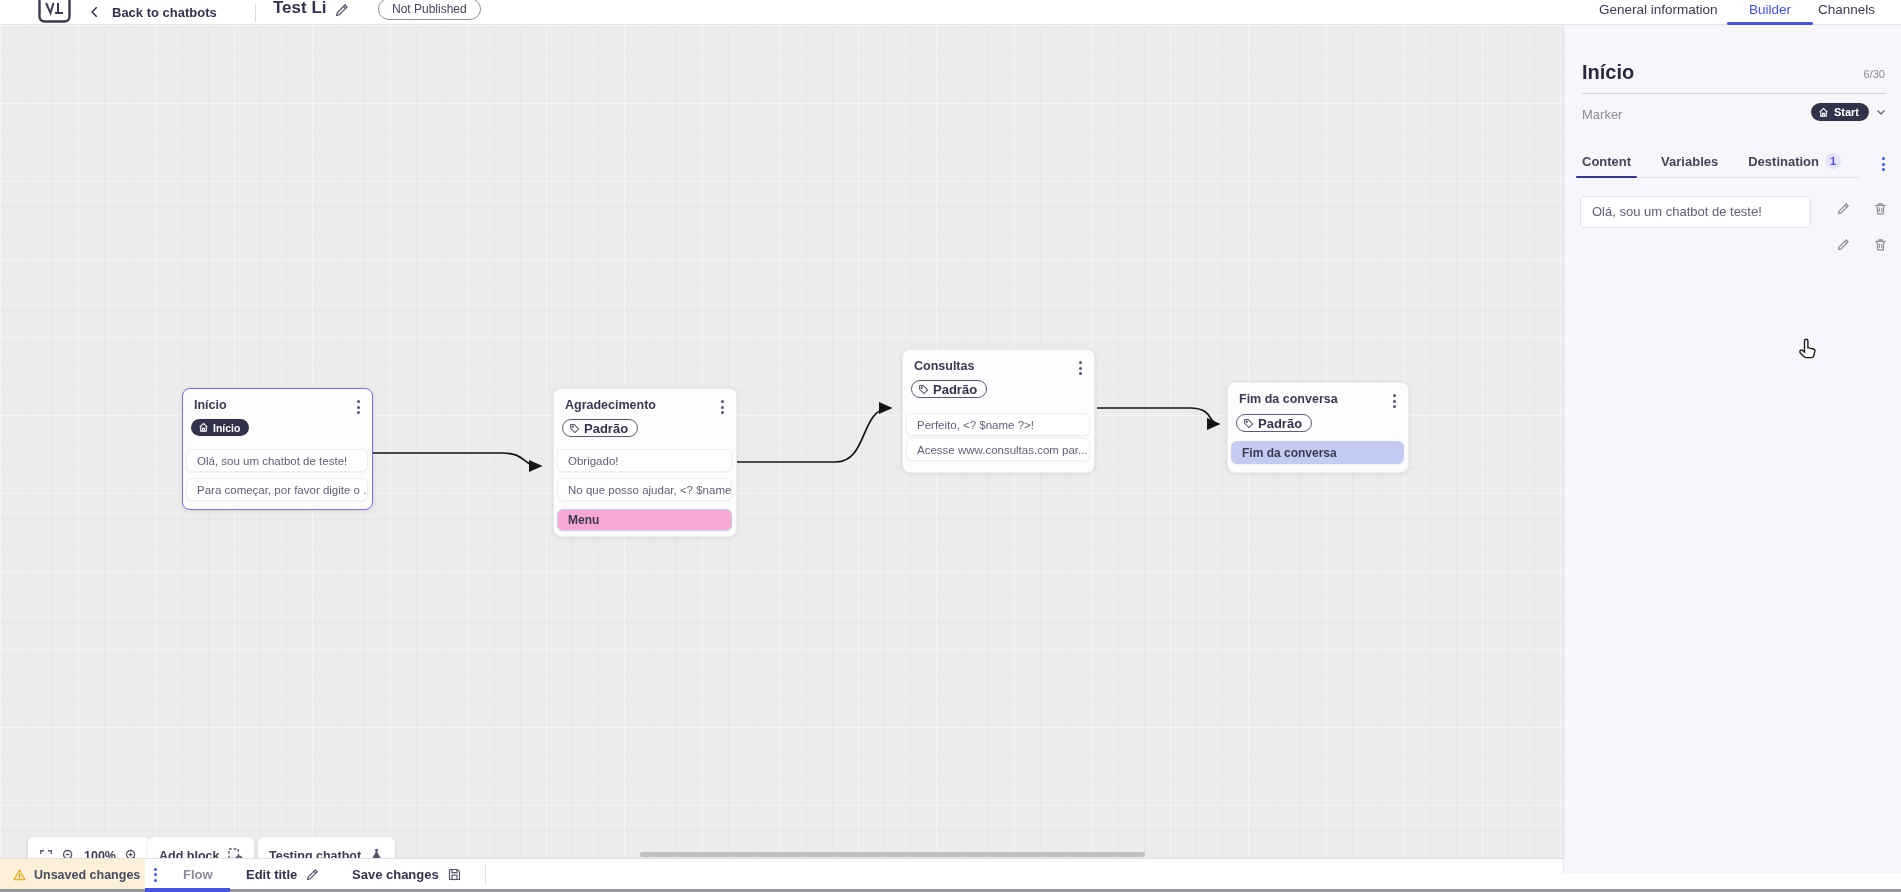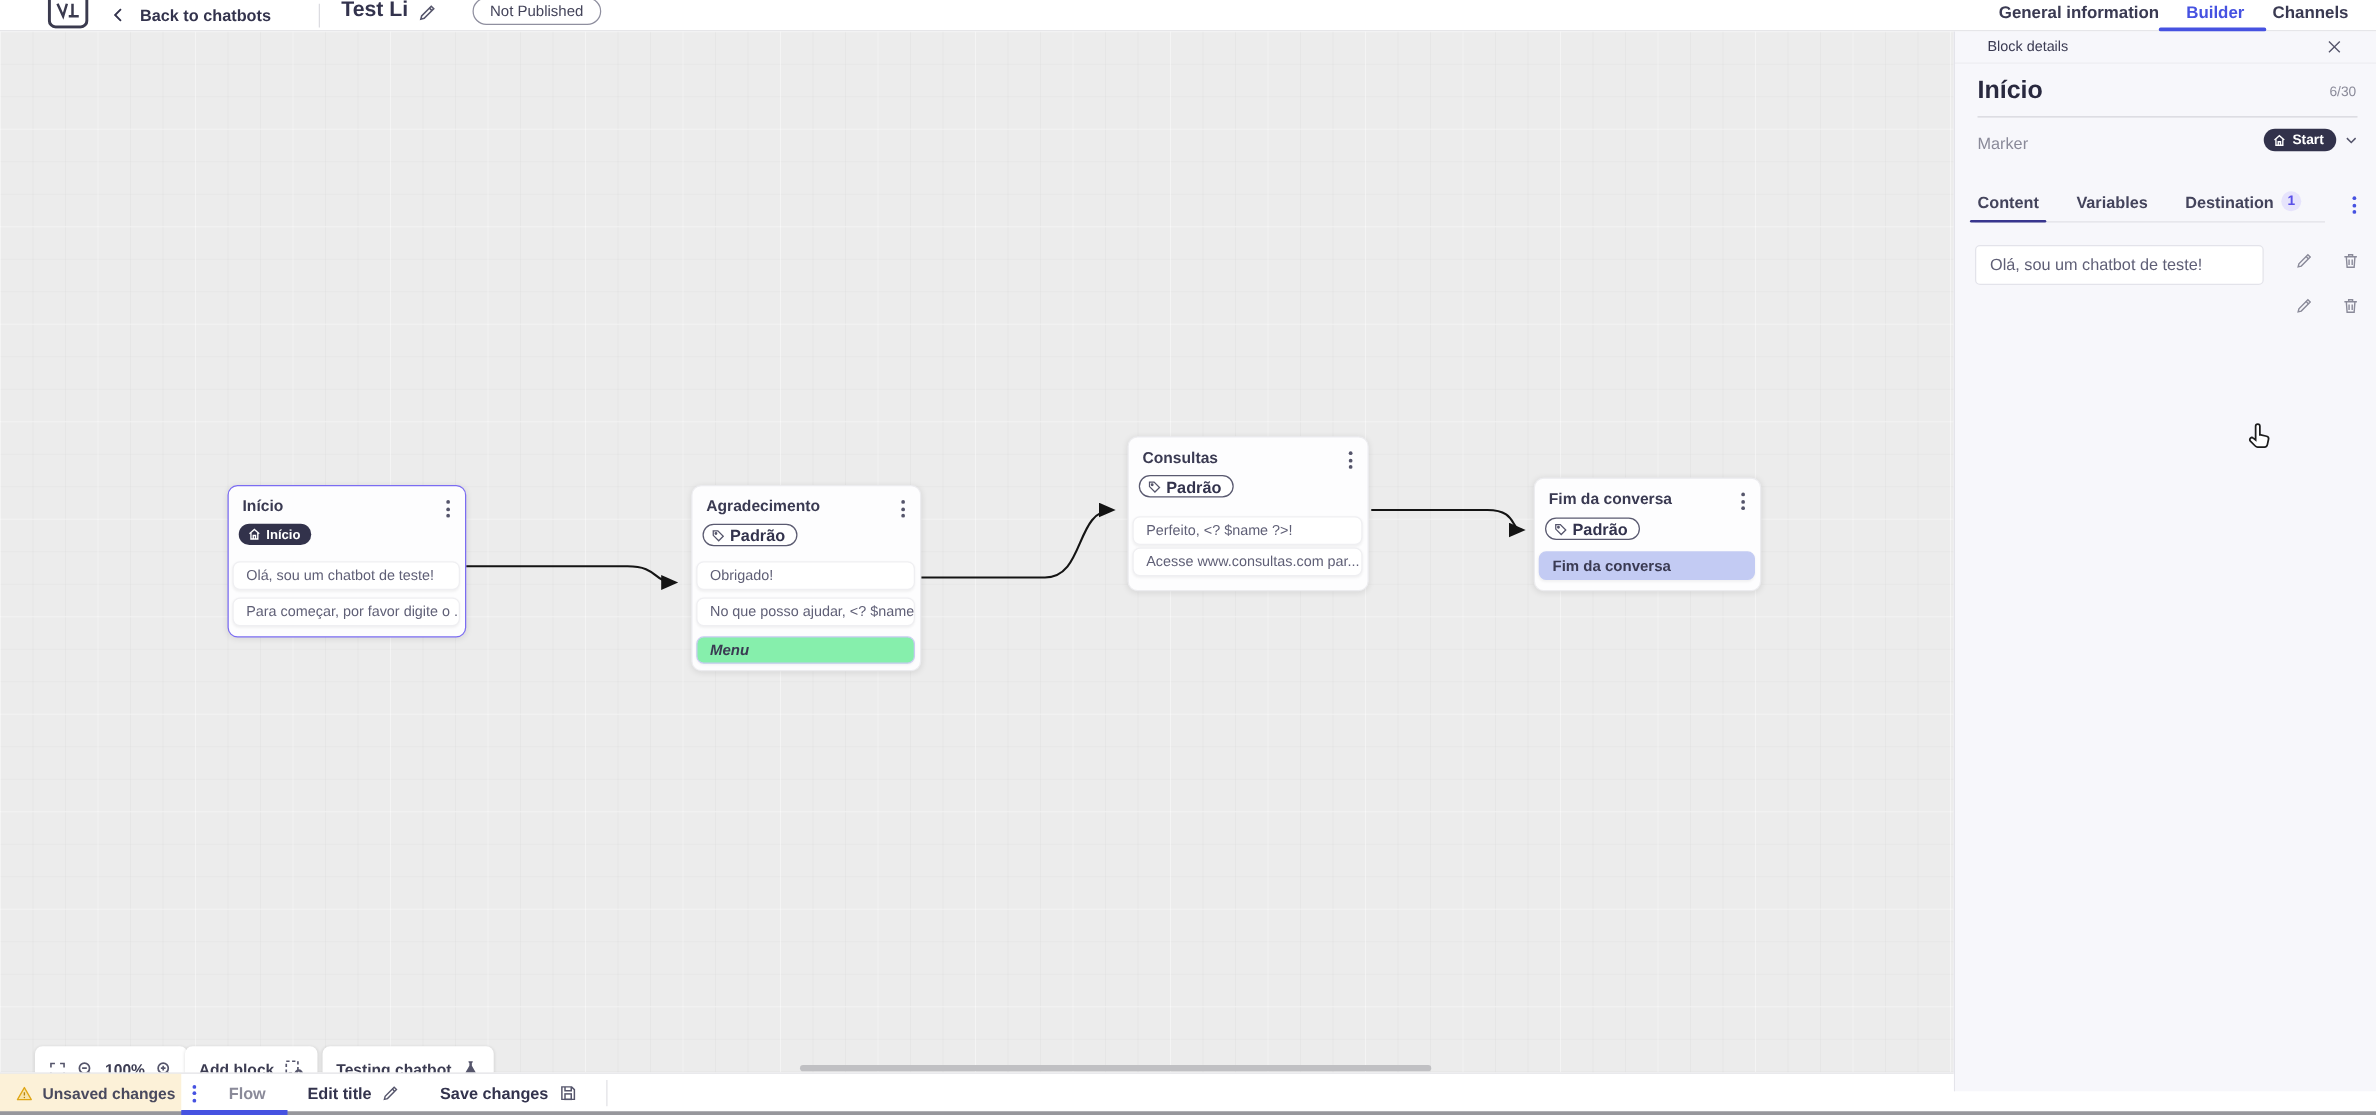--- a/index.html
+++ b/index.html
@@ -9,21 +9,21 @@
 
   
   .header { position:absolute; left:0; top:0; width:1901px; height:25px; background:#fff; border-bottom:1px solid #e6e6e9; z-index:30;padding-left:26px; }
   .logo-box { position:absolute; left:38px; top:-7px; width:33px; height:30px; }
   .back-group { position:absolute; left:88px; top:0; height:24px; display:flex; align-items:center; gap:10px; cursor:pointer; }
   .back-label { font-size:13px; font-weight:700; color:#33334d; }
   .hdr-divider { position:absolute; left:255px; top:3px; height:19px; width:1px; background:#dcdce1; }
   .bot-title { position:absolute; left:273px; top:-2px; font-size:17px; font-weight:600; color:#33334d; }
   .title-pencil { position:absolute; left:334px; top:2px; color:#55556b; }
   .status-pill { position:absolute; left:378px; top:-2px; height:22px; padding:0 13px; display:flex; align-items:center; border:1px solid #8f8f9f; border-radius:999px; font-size:12px; color:#44445a; background:#fff; }
-  .top-tab { position:absolute; top:2px; font-size:13.5px; font-weight:700; color:#3a3a52; cursor:pointer; }
+  .top-tab { position:absolute; top:2px; font-size:13.5px; font-weight:400; color:#3a3a52; cursor:pointer; }
   .top-tab.active { color:#4652e1; }
   .builder-underline { position:absolute; left:1727px; top:22px; width:86px; height:3px; background:#4652e1; border-radius:2px; }
 
   
   .canvas { position:absolute; left:0; top:25px; width:1563px; height:833px;
     background-color:#ececec;
     background-image:
       linear-gradient(to right, rgba(255,255,255,.55) 1px, transparent 1px),
       linear-gradient(to bottom, rgba(255,255,255,.55) 1px, transparent 1px),
       linear-gradient(to right, rgba(0,0,0,.022) 1px, transparent 1px),
@@ -36,21 +36,21 @@
   .node { position:absolute; background:#fdfdfe; border:1px solid #ececef; border-radius:8px; box-shadow:0 1px 5px rgba(0,0,0,.09); }
   .node.selected { border:1.6px solid #7b6cf2; }
   .node-head { position:absolute; left:11px; right:8px; top:9px; display:flex; justify-content:space-between; align-items:flex-start; }
   .node-title { font-size:12.5px; font-weight:700; color:#3a3a52; }
   .dots { display:flex; flex-direction:column; gap:2.5px; padding:2px 4px; cursor:pointer; }
   .dots i { width:3px; height:3px; border-radius:50%; background:#55556b; display:block; }
   .dots.blue i { background:#4652e1; }
   .pill-dark { position:absolute; left:8px; display:inline-flex; align-items:center; gap:4px; height:17px; padding:0 9px 0 7px; background:#32324b; color:#fff; border-radius:999px; font-size:10.5px; font-weight:700; }
   .pill-outline { position:absolute; left:8px; display:inline-flex; align-items:center; gap:4px; height:18px; padding:0 9px 0 6px; border:1.4px solid #5a5a70; color:#33334d; border-radius:999px; font-size:13px; font-weight:700; background:#fff; }
   .node-card { position:absolute; left:3px; right:4px; height:23px; background:#fff; border:1px solid #efeff2; border-radius:6px; box-shadow:0 1px 2px rgba(0,0,0,.05); display:flex; align-items:center; padding:0 10px; font-size:11.5px; color:#5f5f76; white-space:nowrap; overflow:hidden; }
-  .node-card.btn { background:#86efac; border-color:#c7ccf1; font-weight:700; font-size:12px; color:#3a3a52;font-style:italic; }
+  .node-card.btn { background:#f9a8d4; border-color:#c7ccf1; font-weight:700; font-size:12px; color:#3a3a52; }
   .node-card.btn2 { background:#c3cbf3; border-color:#c3cbf3; font-weight:700; font-size:12px; color:#3a3a52; }
 
   
   .ctrl { position:absolute; top:812px; height:26px; background:#fff; border-radius:6px; box-shadow:0 1px 3px rgba(0,0,0,.14); display:flex; align-items:flex-end; gap:8px; padding:0 11px; font-size:12.5px; font-weight:700; color:#3c3c52; }
   .ctrl .ic { color:#55556b; display:flex; align-items:center; cursor:pointer; }
   .hscroll { position:absolute; left:640px; top:827px; width:505px; height:5px; background:#c0c0c3; border-radius:3px; }
 
   
   .panel { position:absolute; left:1563px; top:25px; width:338px; height:848px; background:#f7f7fb; border-left:1px solid #e4e4ea; z-index:20; }
   .panel-bar { position:absolute; left:0; top:0; width:100%; height:26px; border-bottom:1px solid rgba(0,0,0,.04); }
@@ -248,28 +248,20 @@
         <svg width="15" height="16" viewBox="0 0 24 24" fill="currentColor">
           <path d="M9.3 2.5h5.4v1.2l-1.1.9V8l4.8 8.4c1 1.8-.3 4.1-2.4 4.1H8c-2.1 0-3.4-2.3-2.4-4.1L10.4 8V4.6l-1.1-.9z"></path>
         </svg>
       </span>
   </div>
 
   <div class="hscroll"></div>
 </div>
 
 <div class="panel">
-  <div class="panel-bar">
-    <span class="panel-bar-title">Block details</span>
-    <span class="panel-close">
-        <svg width="13" height="13" viewBox="0 0 24 24" fill="none" stroke="currentColor" stroke-width="2">
-          <path d="M4 4l16 16M20 4L4 20"></path>
-        </svg>
-      </span>
-  </div>
 
   <div class="block-name">Início</div>
   <span class="char-count">6/30</span>
 
   <span class="marker-label">Marker</span>
   <div class="marker-ctl">
     <span class="marker-pill">
       <svg width="11" height="11" viewBox="0 0 24 24" fill="none" stroke="#fff" stroke-width="2.4">
           <path d="M3.5 11L12 3.5 20.5 11"></path>
           <path d="M6 9.5V20h12V9.5"></path>

